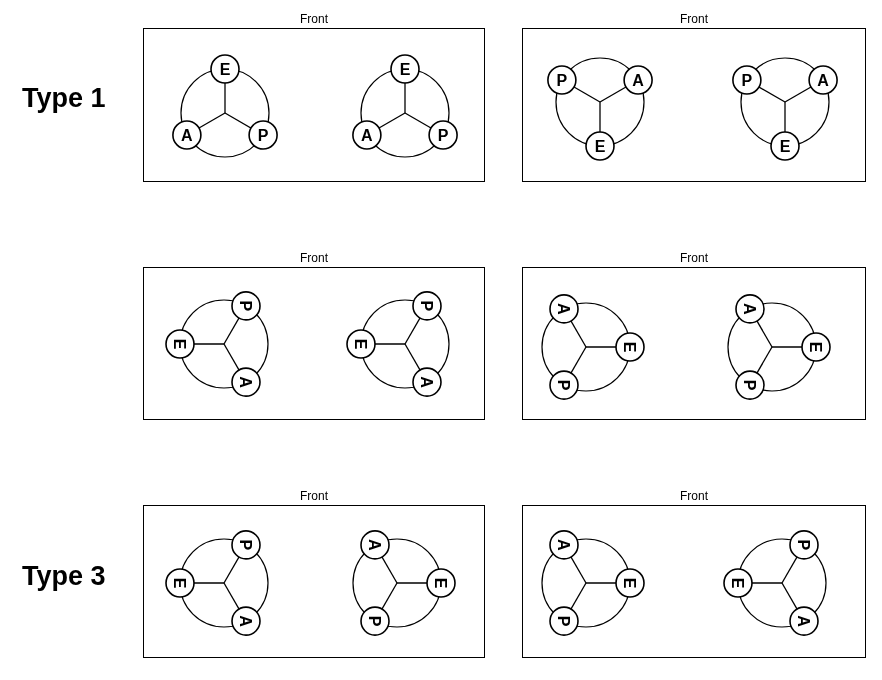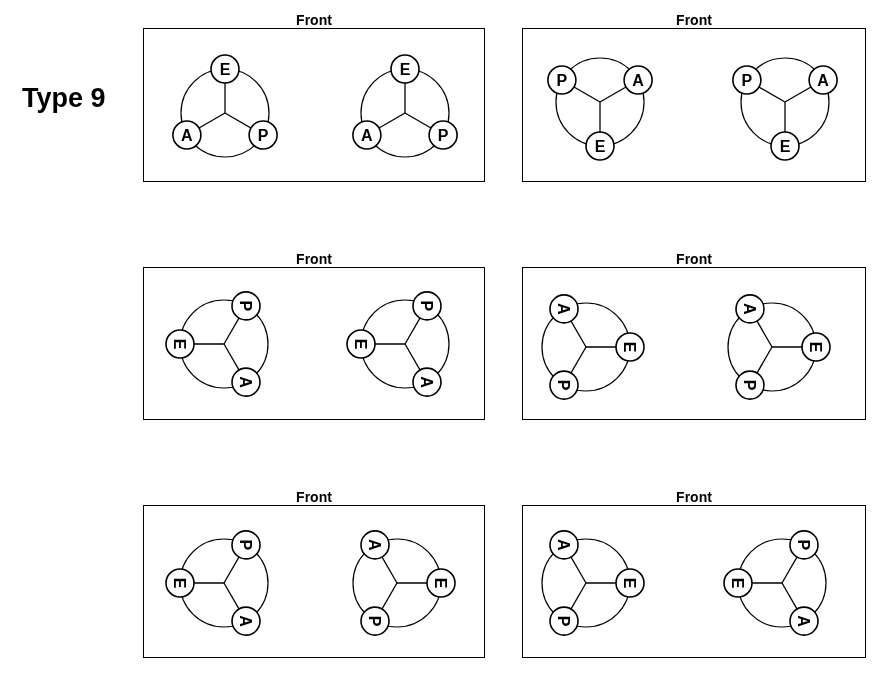--- a/index.html
+++ b/index.html
@@ -24,22 +24,22 @@
     position: absolute;
     font-weight: bold;
     font-size: 27px;
     color: #000;
     letter-spacing: 0px;
     white-space: nowrap;
     text-align: left;
   }
   .front-label {
     position: absolute;
-    font-weight: bold;
-    font-size: 14px;
+    font-weight: normal;
+    font-size: 12px;
     color: #000;
     text-align: center;
     white-space: nowrap;
   }
   .panel {
     position: absolute;
     border: 1.5px solid #000;
     background: #fff;
     box-sizing: border-box;
   }
@@ -68,21 +68,21 @@
     font-size: 16px;
     fill: #000;
     text-anchor: middle;
     dominant-baseline: central;
   }
 </style>
 </head>
 <body>
 
 <div id="figure">
-    <div class="row-label" style="left: 22px; top: 83px;">Type 9</div>
+    <div class="row-label" style="left: 22px; top: 83px;">Type 1</div>
     <div class="front-label" style="left: 254px; top: 12px; width: 120px;">Front</div>
     <div class="panel" style="left: 143px; top: 28px; width: 342px; height: 154px;"></div>
     <svg width="156" height="156" viewBox="0 0 156 156" class="diagram-svg" style="left: 147px; top: 35px;">
       <circle cx="78" cy="78" r="44" class="main-circle"></circle>
       <line x1="78" y1="78" x2="78" y2="34" class="spoke"></line>
       <line x1="78" y1="78" x2="39.8948822334847" y2="100" class="spoke"></line>
       <line x1="78" y1="78" x2="116.10511776651529" y2="100.00000000000003" class="spoke"></line>
       <g>
         <circle cx="78" cy="34" r="14" class="node-circle"></circle>
         <text x="78" y="34.5" class="node-label">E</text>
@@ -221,20 +221,21 @@
       </g>
       <g>
         <circle cx="122" cy="78" r="14" class="node-circle"></circle>
         <text x="122" y="78.5" class="node-label" transform="rotate(90 122 78)">E</text>
       </g>
       <g>
         <circle cx="55.99999999999998" cy="116.10511776651529" r="14" class="node-circle"></circle>
         <text x="55.99999999999998" y="116.60511776651529" class="node-label" transform="rotate(90 55.99999999999998 116.10511776651529)">P</text>
       </g>
     </svg>
+    <div class="row-label" style="left: 22px; top: 561px;">Type 3</div>
     <div class="front-label" style="left: 254px; top: 489px; width: 120px;">Front</div>
     <div class="panel" style="left: 143px; top: 505px; width: 342px; height: 153px;"></div>
     <svg width="156" height="156" viewBox="0 0 156 156" class="diagram-svg" style="left: 146px; top: 505px;">
       <circle cx="78" cy="78" r="44" class="main-circle"></circle>
       <line x1="78" y1="78" x2="34" y2="78" class="spoke"></line>
       <line x1="78" y1="78" x2="100" y2="39.8948822334847" class="spoke"></line>
       <line x1="78" y1="78" x2="100" y2="116.10511776651529" class="spoke"></line>
       <g>
         <circle cx="34" cy="78" r="14" class="node-circle"></circle>
         <text x="34" y="78.5" class="node-label" transform="rotate(90 34 78)">E</text>

